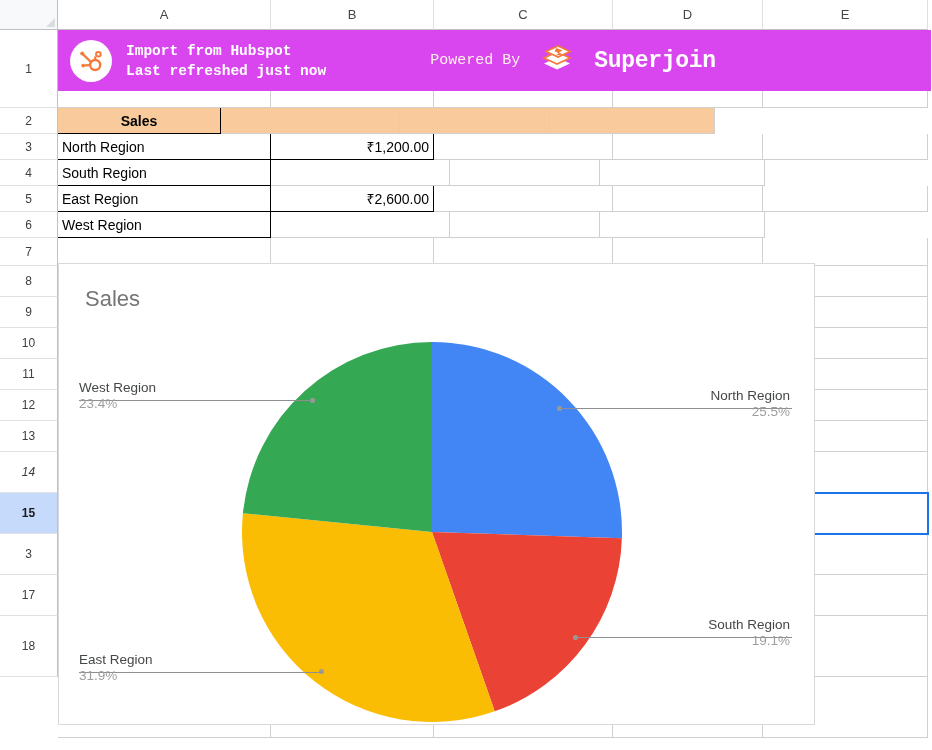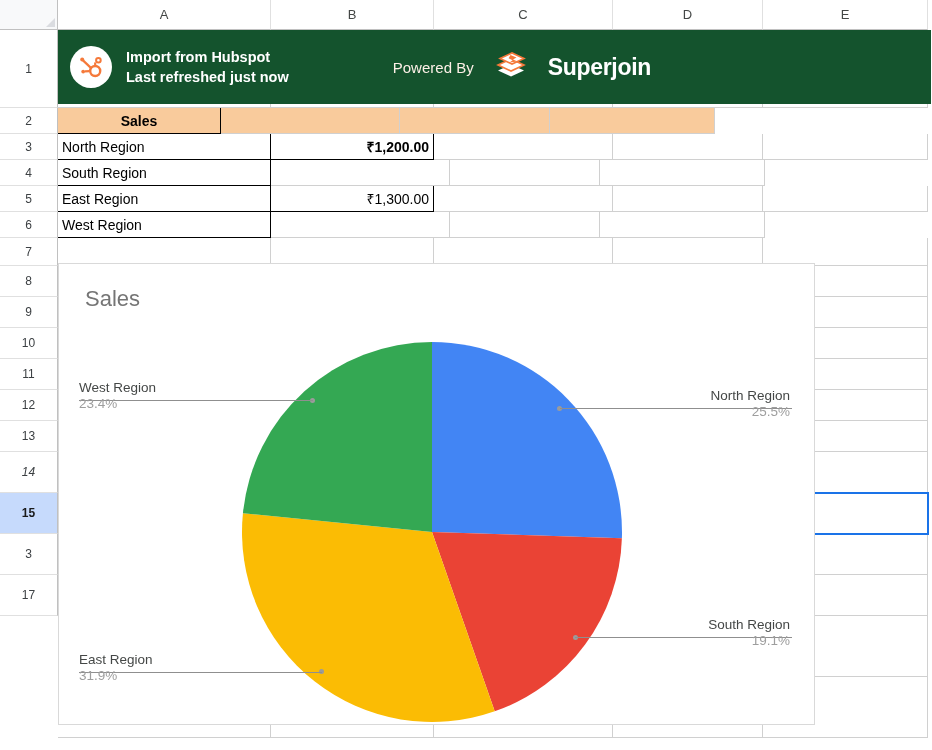--- a/index.html
+++ b/index.html
@@ -47,24 +47,25 @@
   }
   .cell.faint { border-right-color: #d0d0d0; border-bottom-color: #d0d0d0; }
   .cell.left { justify-content: flex-start; }
   .cell.right { justify-content: flex-end; }
   .cell.center { justify-content: center; }
   .cell.bold { font-weight: bold; }
   .cell.selected { outline: 2px solid #1a73e8; outline-offset: -1px; z-index: 5; }
 
   
   .banner {
-    position: absolute; left: 58px; top: 30px; width: 873px; height: 74px;
-    background: #14532d;
+    position: absolute; left: 58px; top: 30px; width: 873px; height: 61px;
+    background: #d946ef;
     display: flex; align-items: center;
     z-index: 6;
+    font-family: Liberation Mono, monospace;
   }
   .hs-logo {
     width: 42px; height: 42px; margin-left: 12px; border-radius: 50%;
     background: #ffffff; flex: 0 0 auto;
     display: flex; align-items: center; justify-content: center;
   }
   .banner-text {
     margin-left: 14px; color: #ffffff; font-weight: bold; font-size: 14.5px;
     line-height: 20px; white-space: pre-line;
   }
@@ -129,52 +130,53 @@
       <div class="rowhead" style="height: 31px;">8</div>
       <div class="rowhead" style="height: 31px;">9</div>
       <div class="rowhead" style="height: 31px;">10</div>
       <div class="rowhead" style="height: 31px;">11</div>
       <div class="rowhead" style="height: 31px;">12</div>
       <div class="rowhead" style="height: 31px;">13</div>
       <div class="rowhead" style="height: 41px; font-style: italic;">14</div>
       <div class="rowhead selected" style="height: 41px;">15</div>
       <div class="rowhead" style="height: 41px;">3</div>
       <div class="rowhead" style="height: 41px;">17</div>
+      <div class="rowhead" style="height: 61px;">18</div>
     </div>
 
   <div class="cellgrid" id="cellgrid">
       <div class="gridrow">
         <div class="cell faint" style="width: 213px; height: 78px;"></div>
         <div class="cell faint" style="width: 163px; height: 78px;"></div>
         <div class="cell faint" style="width: 179px; height: 78px;"></div>
         <div class="cell faint" style="width: 150px; height: 78px;"></div>
         <div class="cell faint" style="width: 165px; height: 78px;"></div>
       </div>
       <div class="gridrow">
         <div class="cell hdr2 bold center" style="width: 163px; height: 26px;">Sales</div>
         <div class="cell faint hdr2 bold center" style="width: 179px; height: 26px;"></div>
         <div class="cell faint hdr2 bold center" style="width: 150px; height: 26px;"></div>
         <div class="cell faint hdr2 bold center" style="width: 165px; height: 26px;"></div>
       </div>
       <div class="gridrow">
         <div class="cell left" style="width: 213px; height: 26px;">North Region</div>
-        <div class="cell right" style="width: 163px; height: 26px; font-weight: bold;">₹1,200.00</div>
+        <div class="cell right" style="width: 163px; height: 26px;">₹1,200.00</div>
         <div class="cell faint" style="width: 179px; height: 26px;"></div>
         <div class="cell faint" style="width: 150px; height: 26px;"></div>
         <div class="cell faint" style="width: 165px; height: 26px;"></div>
       </div>
       <div class="gridrow">
         <div class="cell left" style="width: 213px; height: 26px;">South Region</div>
         <div class="cell faint" style="width: 179px; height: 26px;"></div>
         <div class="cell faint" style="width: 150px; height: 26px;"></div>
         <div class="cell faint" style="width: 165px; height: 26px;"></div>
       </div>
       <div class="gridrow">
         <div class="cell left" style="width: 213px; height: 26px;">East Region</div>
-        <div class="cell right" style="width: 163px; height: 26px;">₹1,300.00</div>
+        <div class="cell right" style="width: 163px; height: 26px;">₹2,600.00</div>
         <div class="cell faint" style="width: 179px; height: 26px;"></div>
         <div class="cell faint" style="width: 150px; height: 26px;"></div>
         <div class="cell faint" style="width: 165px; height: 26px;"></div>
       </div>
       <div class="gridrow">
         <div class="cell left" style="width: 213px; height: 26px;">West Region</div>
         <div class="cell faint" style="width: 179px; height: 26px;"></div>
         <div class="cell faint" style="width: 150px; height: 26px;"></div>
         <div class="cell faint" style="width: 165px; height: 26px;"></div>
       </div>

